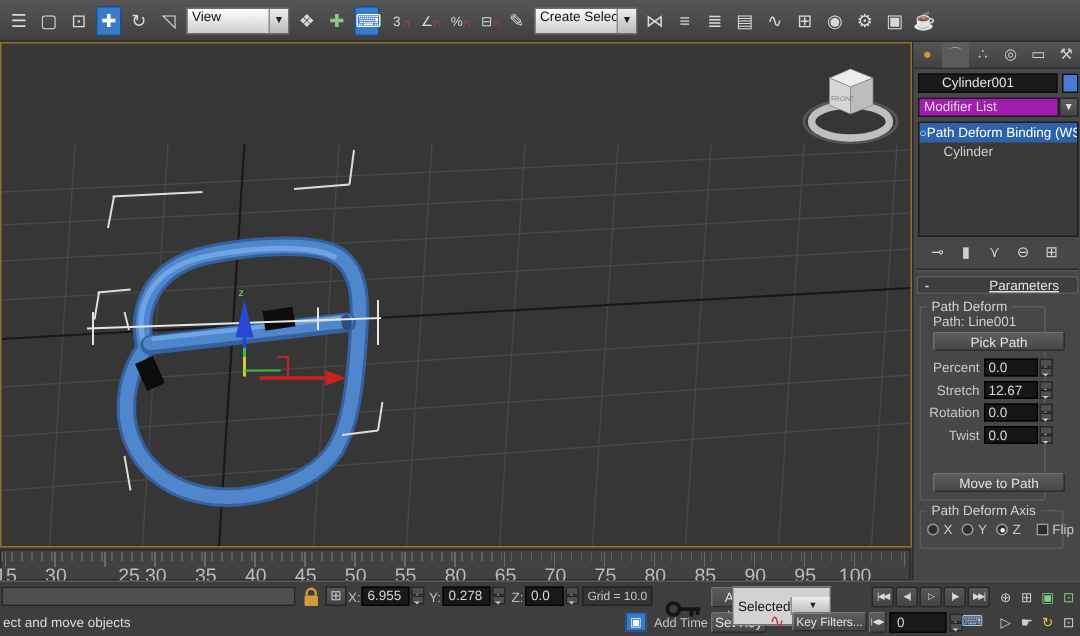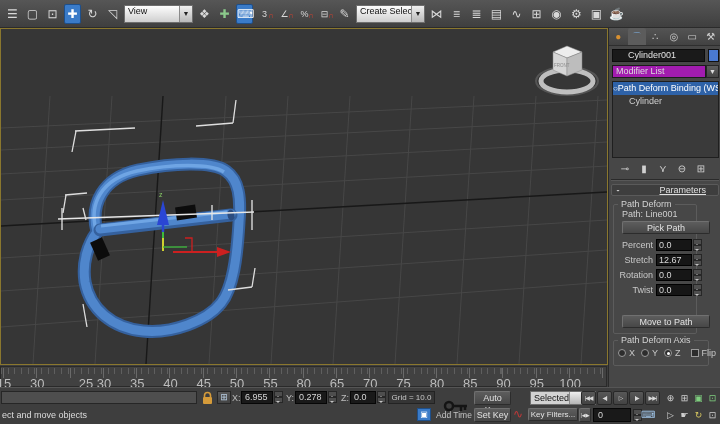--- a/index.html
+++ b/index.html
@@ -104,21 +104,21 @@
   #grid-box{position:absolute;left:388px;top:3px;width:47px;height:13px;background:#353535;
     border:1px solid #232323;color:#c8c8c8;text-align:center;line-height:11px;font-size:8px;}
   #prompt{position:absolute;left:2px;top:22px;color:#dcdcdc;}
   #isolate-btn{position:absolute;left:417px;top:20px;width:14px;height:13px;background:var(--accent);
     border:1px solid #1e4f8a;color:#fff;font-size:8px;text-align:center;line-height:11px;}
   #add-time-tag{position:absolute;left:436px;top:22px;color:#c4c4c4;font-size:8.5px;white-space:nowrap;}
   #key-icon{position:absolute;left:443px;top:5px;}
   .skbtn{position:absolute;width:37px;height:14px;}
   #auto-key{left:474px;top:3px;}
   #set-key{left:474px;top:20px;}
-  #sel-dd{position:absolute;left:530px;top:3px;width:66px;height:14px;background:#d2d2d2;
+  #sel-dd{position:absolute;left:488px;top:3px;width:66px;height:26px;background:#d2d2d2;
     border:1px solid #6e6e6e;color:#111;display:flex;align-items:center;}
   #sel-dd span{flex:1;padding-left:3px;}
   #sel-dd .dda{width:12px;height:12px;background:linear-gradient(#efefef,#b5b5b5);
     border-left:1px solid #8a8a8a;font-size:6px;color:#222;text-align:center;line-height:12px;}
   #curve-icon{position:absolute;left:513px;top:19px;color:#c03838;font-size:12px;}
   #key-filters{position:absolute;left:528px;top:20px;width:50px;font-size:8px;}
   #key-mode{position:absolute;left:579px;top:20px;width:12px;height:14px;font-size:5px;line-height:12px;}
   #frame-field{position:absolute;left:593px;top:20px;width:38px;height:14px;background:#191919;
     border:1px solid #060606;color:#d6d6d6;padding-left:4px;line-height:12px;}
   #frame-spin{position:absolute;left:632px;top:21px;}

